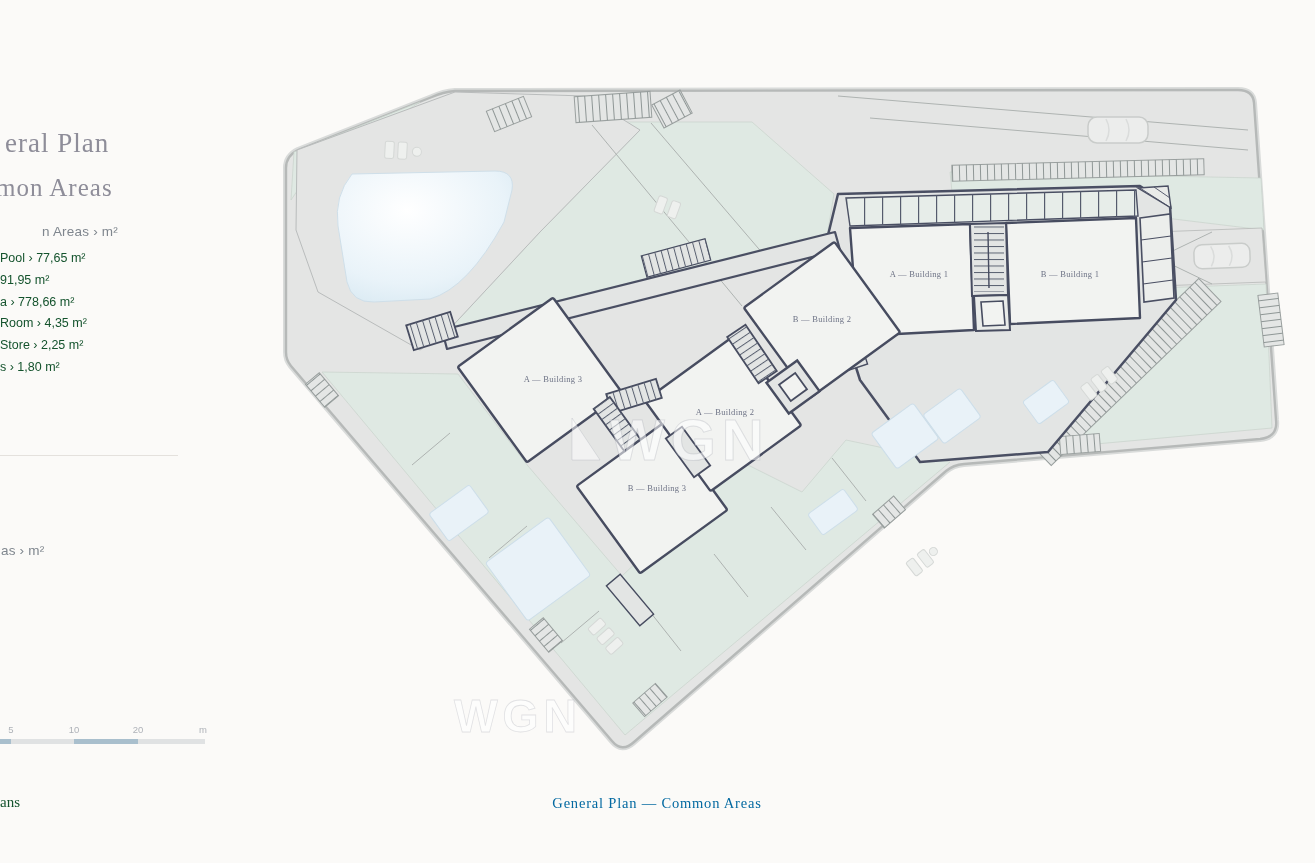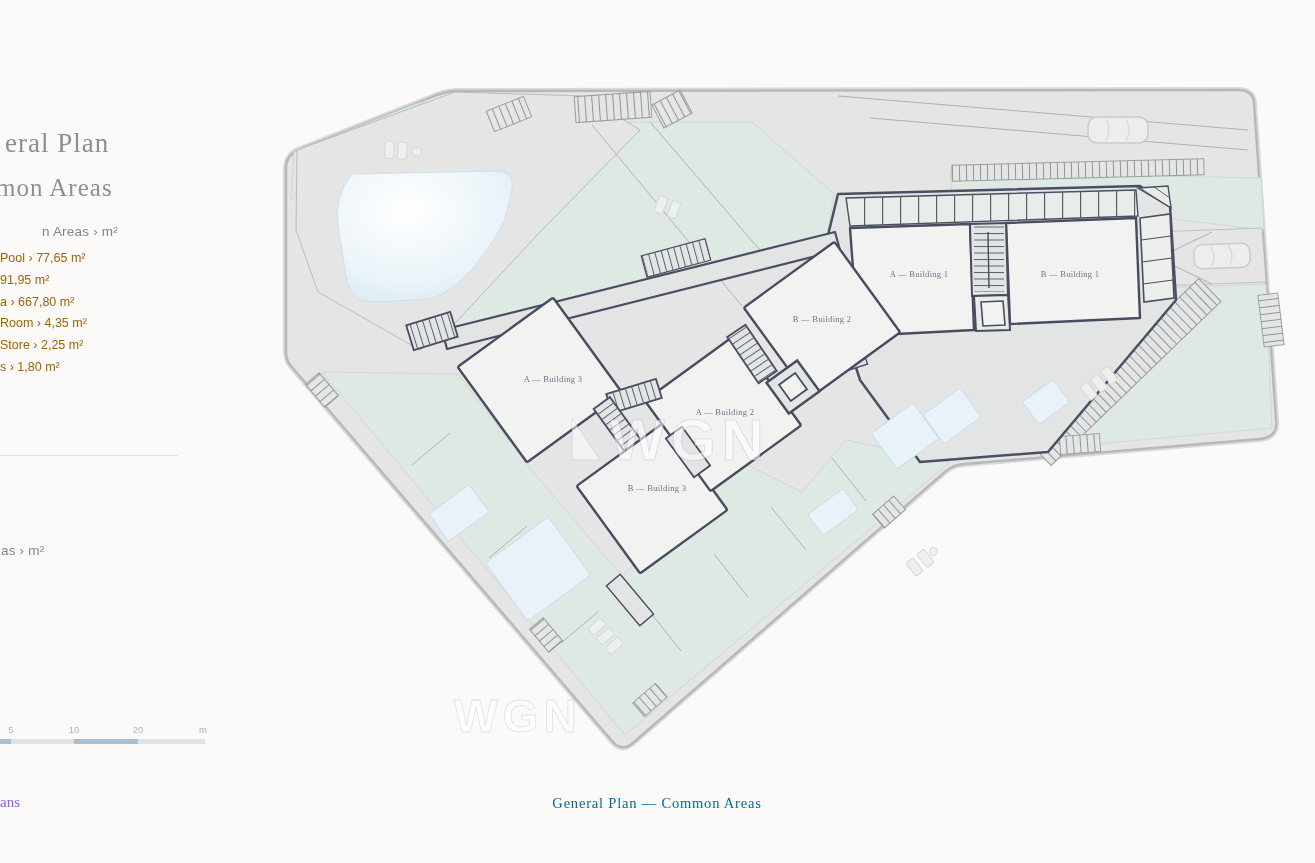--- a/index.html
+++ b/index.html
@@ -9,29 +9,29 @@
     font-family:"Liberation Sans", sans-serif;
   }
   
   .sidebar{position:absolute;left:0;top:0;width:236px;height:626px;}
   .t-serif{font-family:"Liberation Serif", serif;color:#8e8d99;}
   .title1{position:absolute;left:5px;top:128px;font-size:27px;letter-spacing:1px;}
   .title2{position:absolute;left:-4px;top:174px;font-size:25px;letter-spacing:1px;}
   .list-header{position:absolute;left:1px;font-size:13.5px;color:#7f868e;letter-spacing:.2px;}
   .lh1{top:224px;padding-left:41px;}
   .lh2{top:543px;}
-  .list{position:absolute;left:0;font-size:12.5px;color:#a16207;line-height:21.8px;}
+  .list{position:absolute;left:0;font-size:12.5px;color:#14532d;line-height:21.8px;}
   .ls1{top:248px;}
   .ls2{top:568px;}
   .divider{position:absolute;left:0;top:455px;width:178px;height:1px;background:#e4e1dd;}
   .scalebar{position:absolute;left:0;top:724px;width:210px;height:24px;}
   .scalebar .lab{position:absolute;top:0;font-size:9.5px;color:#aeb2b8;transform:translateX(-50%);}
   .scalebar .bar{position:absolute;top:15px;left:0;height:5px;display:flex;}
   .scalebar .seg{height:5px;}
-  .footer-frag{position:absolute;left:0;top:794px;font-size:15px;color:#8b5cf6;}
+  .footer-frag{position:absolute;left:0;top:794px;font-size:15px;color:#14532d;}
   
   .caption{
     position:absolute;left:657px;top:795px;transform:translateX(-50%);
     font-family:Liberation Serif, serif;font-size:14.5px;color:#0369a1;letter-spacing:.8px;
     white-space:nowrap;
   }
   svg{position:absolute;left:0;top:0;}
   svg text.bl{
     font-family:"Liberation Serif", serif;font-size:8.5px;fill:#6e7386;letter-spacing:.3px;
     text-anchor:middle;
@@ -307,21 +307,21 @@
 </svg>
 
 <div class="sidebar">
   <div class="t-serif title1">eral Plan</div>
   <div class="t-serif title2">mon Areas</div>
 
   <div class="list-header lh1">n Areas › m²</div>
   <div class="list ls1">
     <div>Pool › 77,65 m²</div>
     <div>91,95 m²</div>
-    <div>a › 667,80 m²</div>
+    <div>a › 778,66 m²</div>
     <div>Room › 4,35 m²</div>
     <div>Store › 2,25 m²</div>
     <div>s › 1,80 m²</div>
   </div>
 
   <div class="divider"></div>
 
   <div class="list-header lh2">as › m²</div>
 
   <div class="scalebar">

